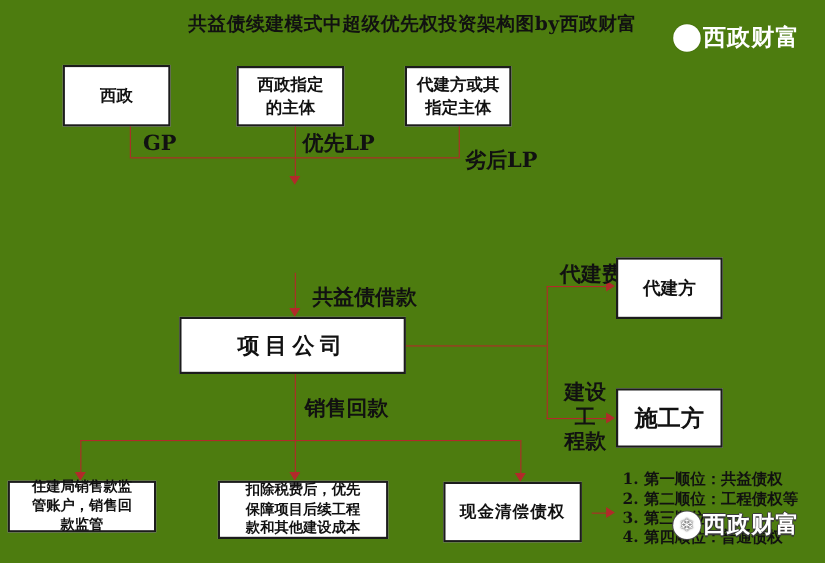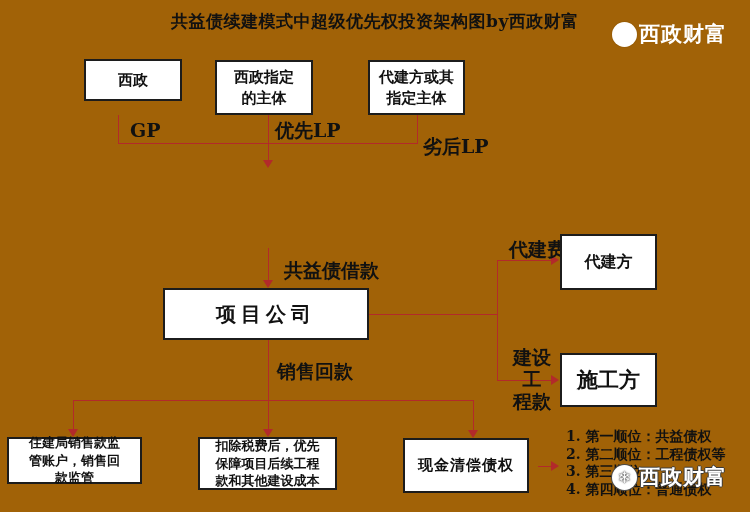--- a/index.html
+++ b/index.html
@@ -2,21 +2,21 @@
 <html style="--line: #b22a2a; --border: #1c1c1c; --text: #111111;"><head>
 <meta charset="utf-8">
 <style>
   :root{
     --line:#b22a2a;
     --border:#1c1c1c;
     --text:#111111;
   }
   html,body{margin:0;padding:0;background:#ffffff;}
   .canvas{
-    position:relative;width:750px;height:512px;background:#a16207;
+    position:relative;width:750px;height:512px;background:#4d7c0f;
     font-family:"DejaVu Serif","Liberation Serif",serif;
     color:var(--text);overflow:hidden;
   }
   .title{
     position:absolute;left:0;top:10px;width:750px;text-align:center;
     font-size:17px;font-weight:bold;letter-spacing:0.5px;
   }
   .box{
     position:absolute;box-sizing:border-box;border:2px solid var(--border);
     background:#ffffff;display:flex;align-items:center;justify-content:center;
@@ -56,21 +56,21 @@
   .wm-faint .wm-logo{box-shadow:0 0 0 1px rgba(0,0,0,0.05);}
   .wm-faint .wm-text{text-shadow:0 0 1px rgba(0,0,0,0.06);}
 </style>
 </head>
 <body>
 
 <div class="canvas">
 
   <div class="title">共益债续建模式中超级优先权投资架构图by西政财富</div>
 
-  <div class="box" style="left:84px;top:59px;width:98px;height:42px;font-size:15px;">西政</div>
+  <div class="box" style="left:57px;top:59px;width:98px;height:56px;font-size:15px;">西政</div>
   <div class="box" style="left:215px;top:60px;width:98px;height:55px;font-size:15px;">西政指定
 的主体</div>
   <div class="box" style="left:368px;top:60px;width:97px;height:55px;font-size:15px;">代建方或其
 指定主体</div>
 
   <div class="elabel" style="left:130px;top:120px;">GP</div>
   <div class="elabel" style="left:275px;top:120px;">优先LP</div>
   <div class="elabel" style="left:423px;top:136px;">劣后LP</div>
 
   <div class="vline" style="left:118px;top:115px;height:28px;"></div>
@@ -107,21 +107,21 @@
   <div class="vline" style="left:73px;top:400px;height:30px;"></div>
   <div class="arr-down" style="left:68px;top:429px;"></div>
   <div class="vline" style="left:268px;top:400px;height:30px;"></div>
   <div class="arr-down" style="left:263px;top:429px;"></div>
   <div class="vline" style="left:473px;top:400px;height:30px;"></div>
   <div class="arr-down" style="left:468px;top:430px;"></div>
 
   <div class="box" style="left:7px;top:437px;width:135px;height:47px;font-size:13px;line-height:1.35;">住建局销售款监
 管账户，销售回
 款监管</div>
-  <div class="box" style="left:198px;top:437px;width:139px;height:53px;font-size:13px;line-height:1.35;text-align:center;">扣除税费后，优先
+  <div class="box" style="left:198px;top:437px;width:155px;height:53px;font-size:13px;line-height:1.35;text-align:center;">扣除税费后，优先
 保障项目后续工程
 款和其他建设成本</div>
   <div class="box" style="left:403px;top:438px;width:126px;height:55px;font-size:15px;letter-spacing:1px;">现金清偿债权</div>
 
   <div class="hline" style="left:538px;top:466px;width:14px;"></div>
   <div class="arr-right" style="left:551px;top:461px;"></div>
 
   <div class="plist">
     <div>1. 第一顺位：共益债权</div>
     <div>2. 第二顺位：工程债权等</div>

